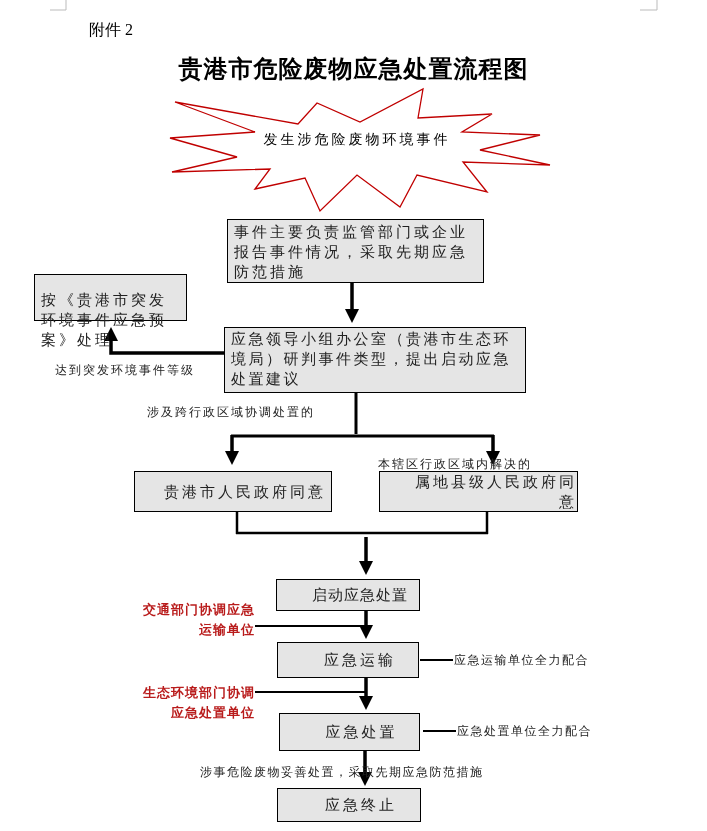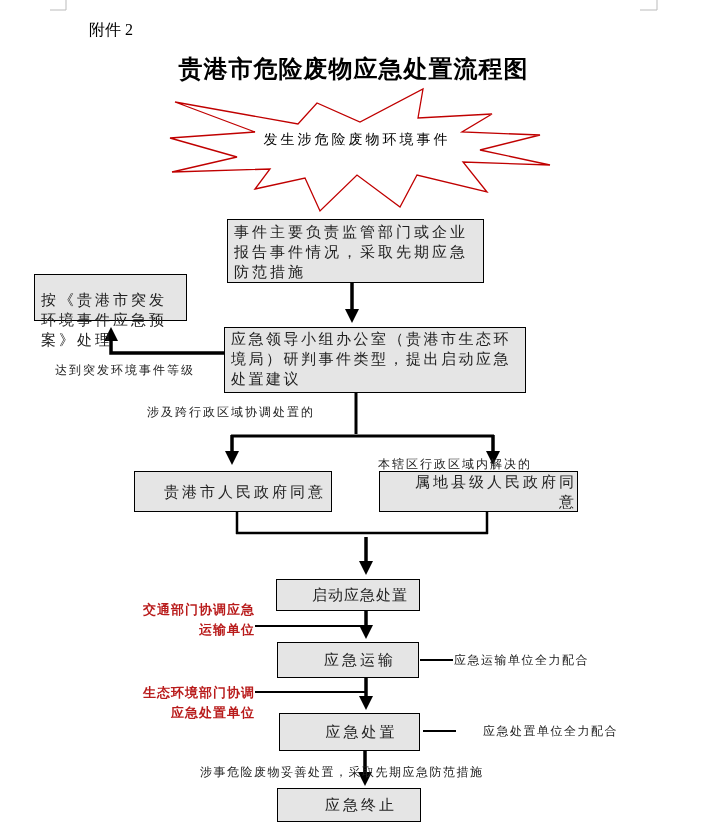--- a/index.html
+++ b/index.html
@@ -98,19 +98,19 @@
 <div class="lbl" style="left:454px; top:652px; letter-spacing:1.5px;">应急运输单位全力配合</div>
 
 <div class="abs bold" style="left:110px; top:683px; width:145px;">
   <div>生态环境部门协调</div>
   <div>应急处置单位</div>
 </div>
 
 <div class="box center" style="left:279px; top:713px; width:141px; height:38px;">
   <span>应急处置</span>
 </div>
-<div class="lbl" style="left:457px; top:723px; letter-spacing:1.5px;margin-left:26px;">应急处置单位全力配合</div>
+<div class="lbl" style="left:457px; top:723px; letter-spacing:1.5px;">应急处置单位全力配合</div>
 
 <div class="lbl" style="left:200px; top:764px; letter-spacing:1.5px; background:transparent;">涉事危险废物妥善处置，采取先期应急防范措施</div>
 
 <div class="box center" style="left:277px; top:788px; width:144px; height:34px;">
   <span>应急终止</span>
 </div>
 
 </body></html>

